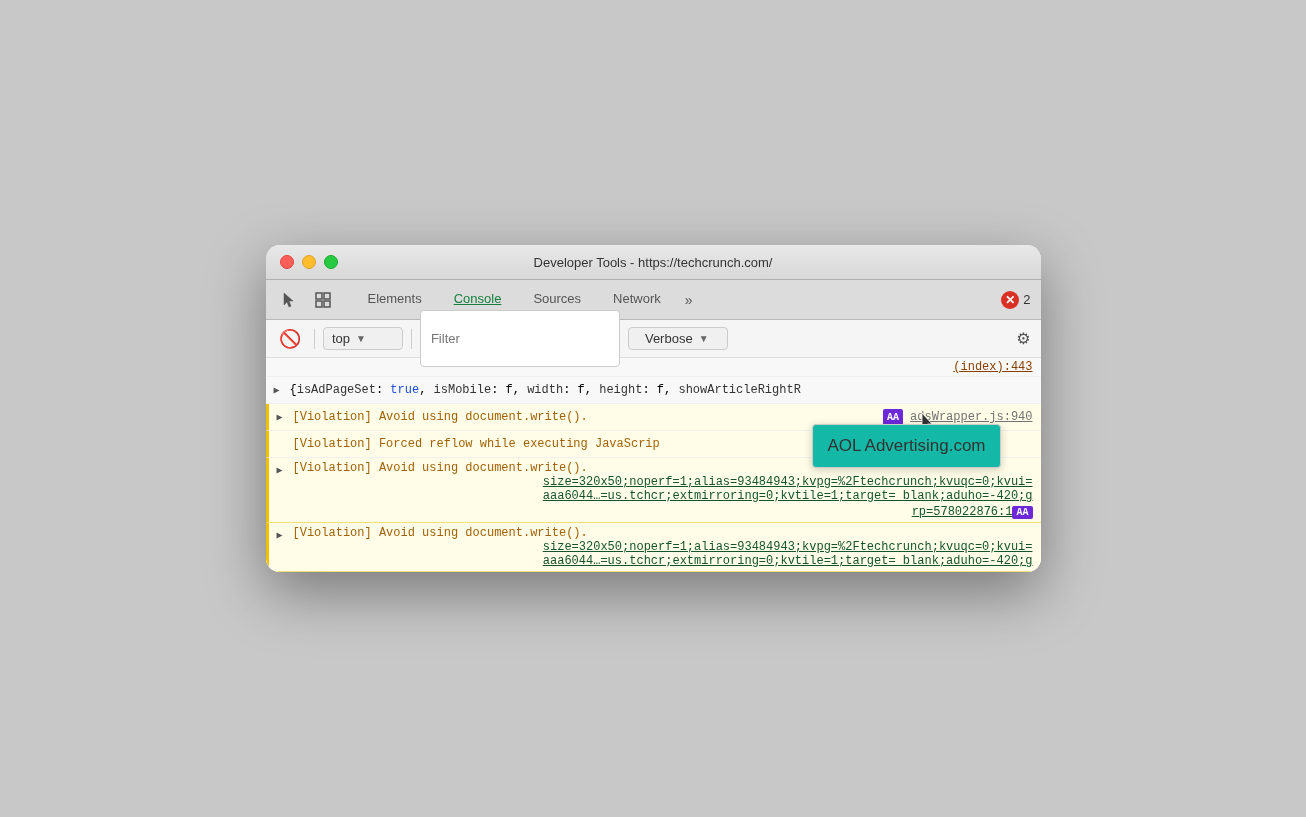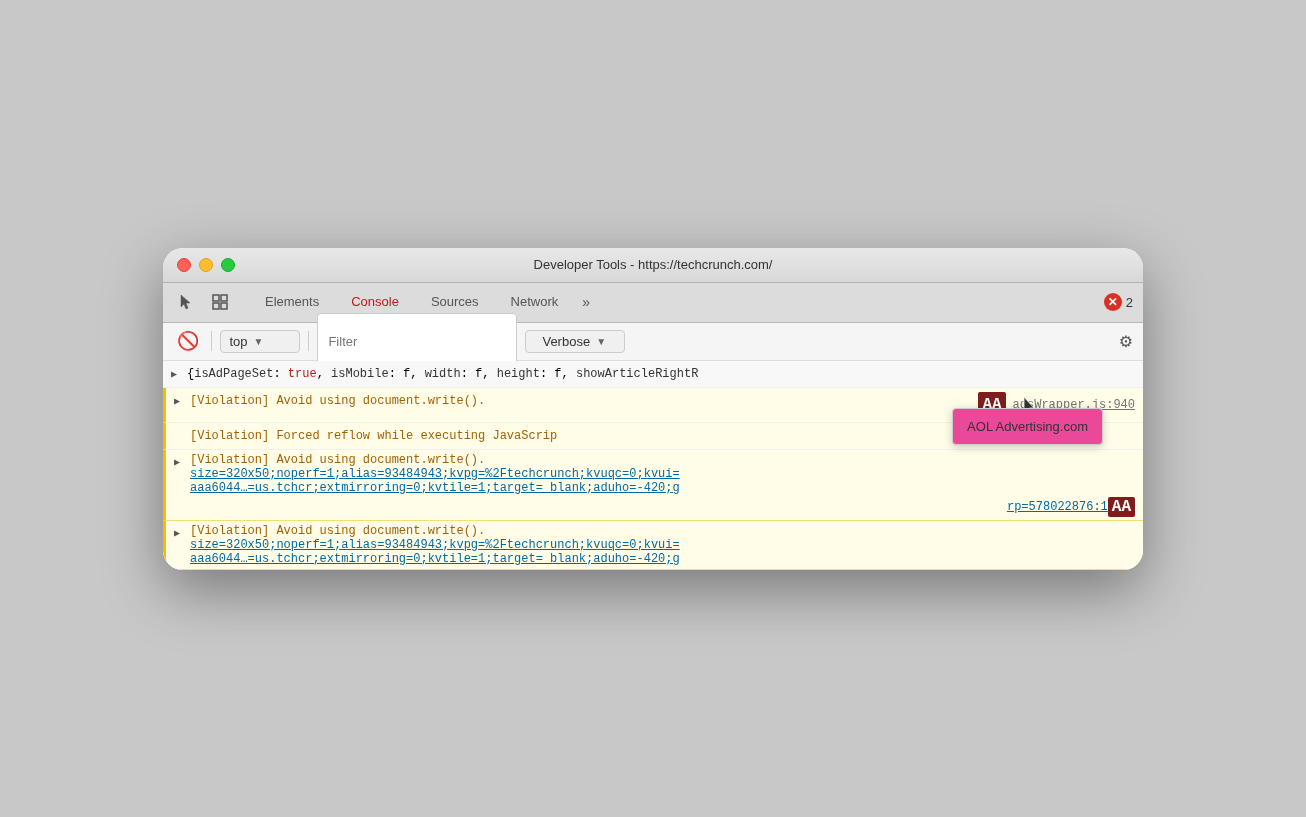--- a/index.html
+++ b/index.html
@@ -7,22 +7,22 @@
     body {
       background: #c8c8c8;
       display: flex;
       align-items: center;
       justify-content: center;
       min-height: 100vh;
       font-family: -apple-system, BlinkMacSystemFont, 'Helvetica Neue', Arial, sans-serif;
     }
 
     .window {
-      width: 980px;
-      border-radius: 20px;
+      width: 775px;
+      border-radius: 14px;
       box-shadow: 0 20px 60px rgba(0,0,0,0.4);
       overflow: hidden;
       background: #f5f5f5;
     }
 
     
     .title-bar {
       background: linear-gradient(to bottom, #e8e8e8, #d8d8d8);
       padding: 10px 14px;
       display: flex;
@@ -99,23 +99,24 @@
       display: flex;
       align-items: center;
       font-size: 13px;
       color: #555;
       cursor: pointer;
       border-bottom: 2px solid transparent;
       height: 100%;
     }
 
     .tab.active {
-      color: #b91c1c;
+      color: #15803d;
       border-bottom: 2px solid #4d7c0f;
       background: transparent;
+      text-decoration: underline;
     }
 
     .more-btn {
       font-size: 14px;
       color: #555;
       padding: 4px 8px;
       cursor: pointer;
       background: none;
       border: none;
     }
@@ -269,26 +270,27 @@
       flex: 1;
       overflow: hidden;
     }
 
     .console-text {
       color: #000;
       white-space: pre;
     }
 
     .console-text .key { color: #333; }
-    .console-text .blue { color: #b91c1c; }
+    .console-text .blue { color: #1d4ed8; }
 
     .console-link {
-      color: #0369a1;
+      color: #14532d;
       text-decoration: underline;
       cursor: pointer;
+      text-align: right;
     }
 
     .violation-text {
       color: #a16207;
     }
 
     .source-ref {
       float: right;
       color: #737373;
       text-decoration: underline;
@@ -298,44 +300,44 @@
 
     .row-right {
       display: flex;
       align-items: center;
       gap: 6px;
       margin-left: auto;
       white-space: nowrap;
     }
 
     .aa-badge {
-      background: #7f1d1d;
+      background: #6d28d9;
       color: white;
-      font-size: 16px;
+      font-size: 10px;
       font-weight: bold;
       padding: 1px 4px;
       border-radius: 2px;
       cursor: pointer;
     }
 
     .index-ref {
       color: #8c4000;
       text-decoration: underline;
       cursor: pointer;
       font-size: 12px;
     }
 
     .tooltip {
       position: absolute;
-      background: #ec4899;
+      background: #14b8a6;
       border: 1px solid #ccc;
       border-radius: 4px;
       padding: 8px 14px;
       font-family: -apple-system, BlinkMacSystemFont, 'Helvetica Neue', Arial, sans-serif;
-      font-size: 13px;
+      font-size: 17px;
       color: #333;
       white-space: nowrap;
       box-shadow: 0 2px 8px rgba(0,0,0,0.2);
       top: 20px;
       right: 40px;
       z-index: 10;
     }
 
     .row1 {
       display: flex;
@@ -427,20 +429,23 @@
     <input class="filter-input" type="text" placeholder="Filter" style="">
     <div class="verbose-select">
       <span>Verbose</span>
       <span class="dropdown-arrow">▼</span>
     </div>
     <button class="settings-btn">⚙</button>
   </div>
 
   <div class="console-area">
 
+    <div class="row1">
+      <span class="index-ref">(index):443</span>
+    </div>
 
     <div class="console-row info">
       <span class="toggle-arrow">▶</span>
       <div class="console-content">
         <span class="console-text">{<span class="key">isAdPageSet</span>: <span class="blue">true</span>, <span class="key">isMobile</span>: f, <span class="key">width</span>: f, <span class="key">height</span>: f, <span class="key">showArticleRightR</span></span>
       </div>
     </div>
 
     <div class="console-row warning" style="position:relative;">
       <span class="toggle-arrow">▶</span>

